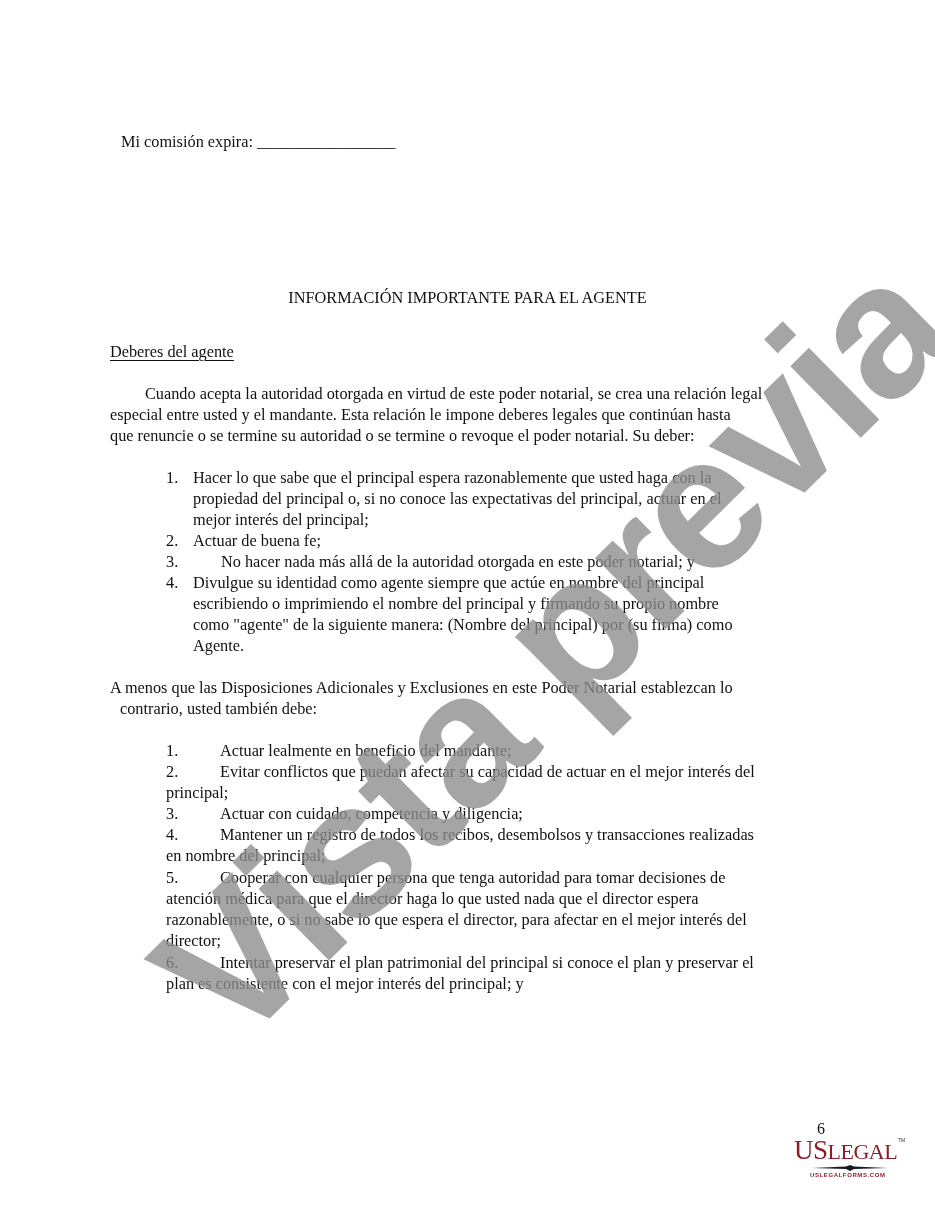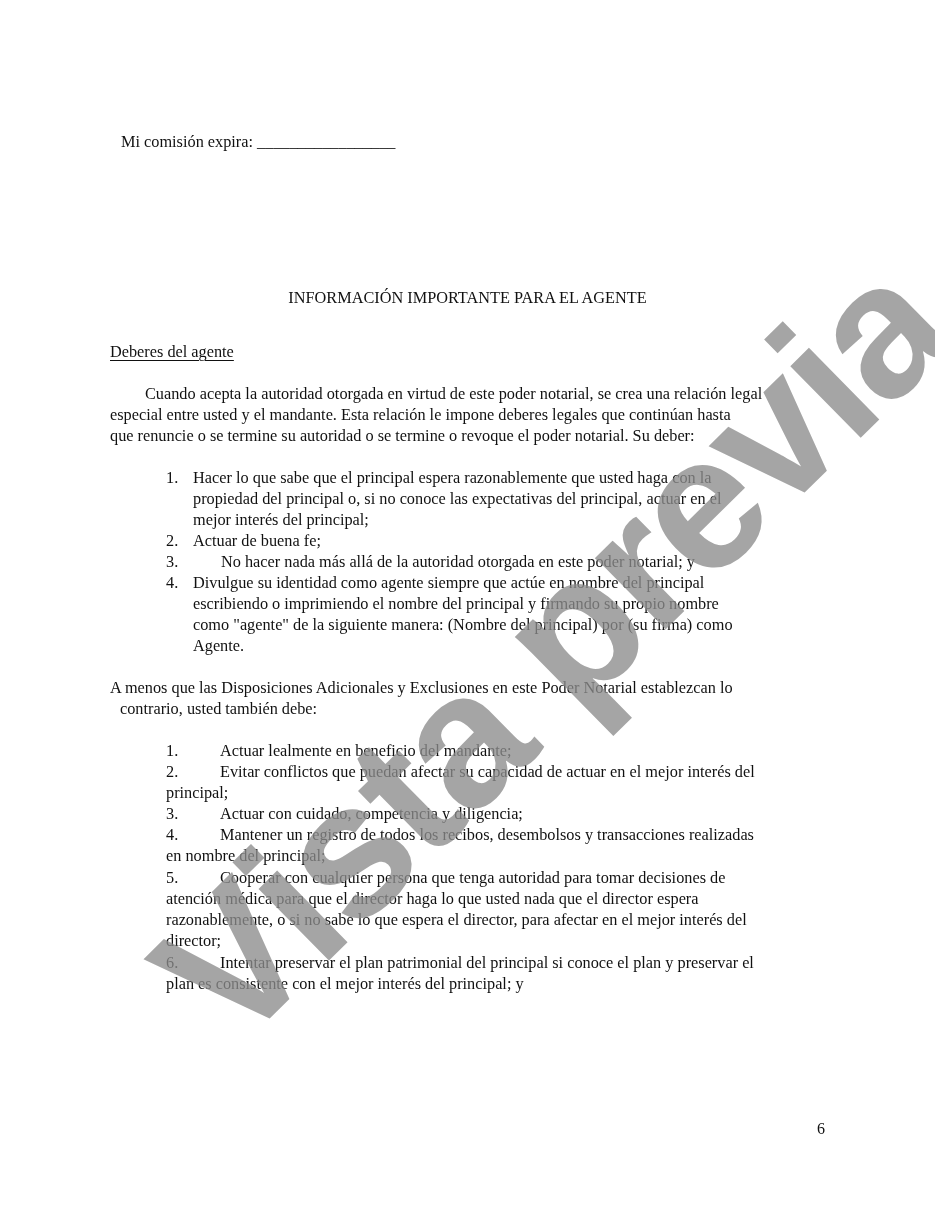--- a/index.html
+++ b/index.html
@@ -124,14 +124,22 @@
     </div>
   </div>
 
 
   <div class="watermark">
     <div class="wm-text">Vista previa</div>
   </div>
 
   <div class="page-num">6</div>
 
+  <div class="logo">
+    <div class="logo-word"><span>US</span><span class="small" style="text-transform:uppercase;">Legal</span></div>
+    <div class="logo-tm">TM</div>
+    <svg class="logo-wing" viewBox="0 0 76 6">
+      <path d="M0 3 L34 1.5 L38 0 L42 1.5 L76 3 L42 4 L38 6 L34 4 Z" fill="#1a1a1a"></path>
+    </svg>
+    <div class="logo-url">USLEGALFORMS.COM</div>
+  </div>
 
 </div>
 
 </body></html>

